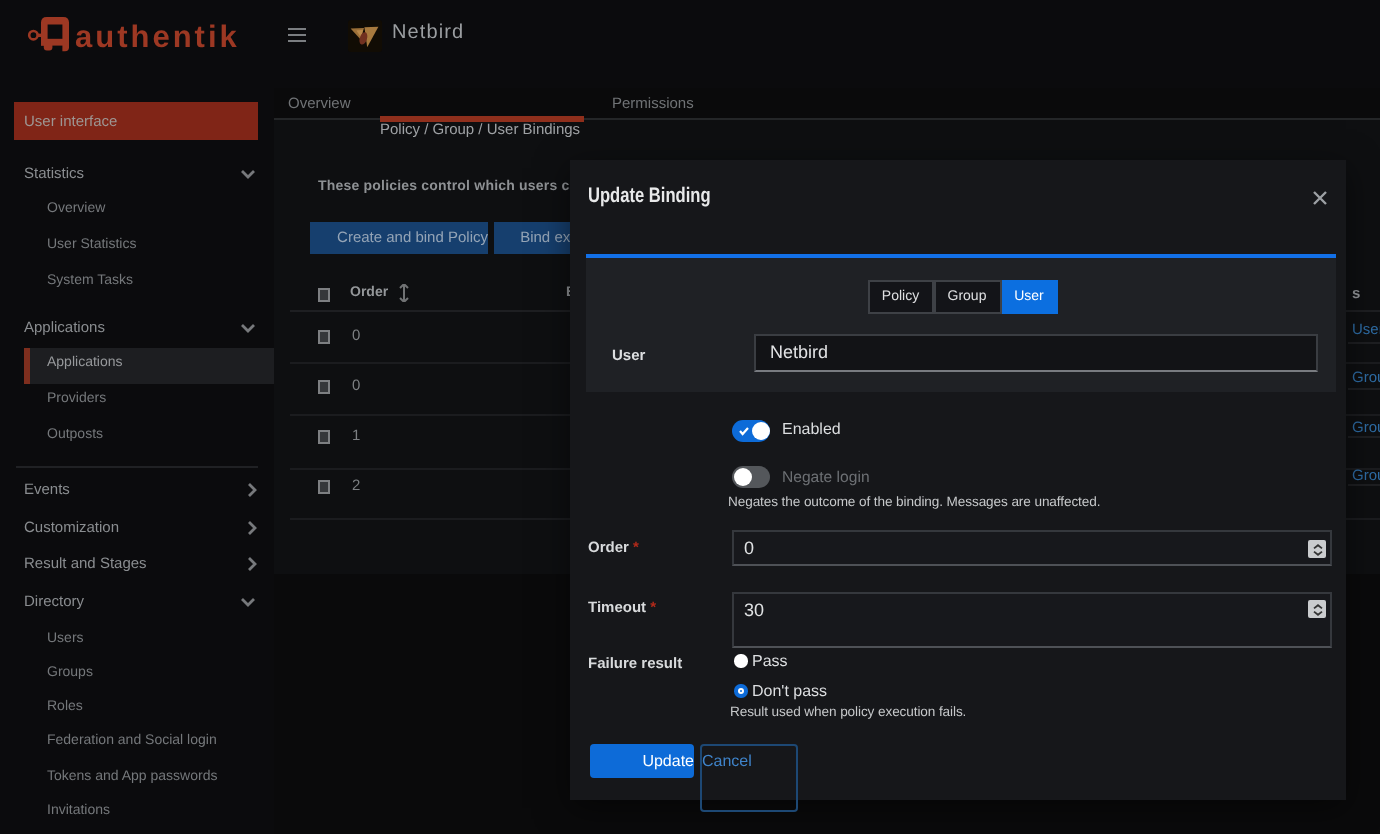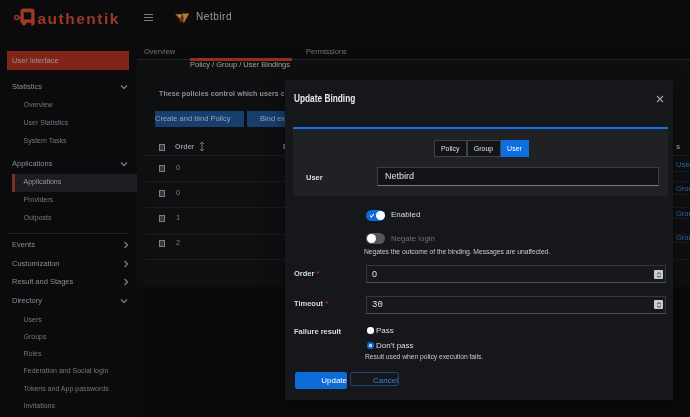--- a/index.html
+++ b/index.html
@@ -92,21 +92,21 @@
 <div class="abs" style="left:23.5px;top:385px;font-size:7px;color:#75787b;">Tokens and App passwords</div>
 <div class="abs" style="left:23.5px;top:402px;font-size:7px;color:#75787b;">Invitations</div>
 
 <div class="abs" style="left:137px;top:59px;width:553px;height:1px;background:#242628;"></div>
 <div class="abs" style="left:144px;top:47px;font-size:7.5px;color:#707376;">Overview</div>
 <div class="abs" style="left:190px;top:60px;font-size:7.5px;color:#9fa2a5;">Policy / Group / User Bindings</div>
 <div class="abs" style="left:190px;top:58px;width:102px;height:3px;background:#8f2f1c;"></div>
 <div class="abs" style="left:306px;top:47px;font-size:7.5px;color:#707376;">Permissions</div>
 
 <div class="abs" style="left:159px;top:90px;font-size:7px;font-weight:bold;color:#8e9194;letter-spacing:0.1px;">These policies control which users can access this application.</div>
-<div class="abs" style="left:155px;top:110.5px;width:89px;height:16.5px;background:#163f6e;color:#94a4b6;font-size:7.5px;text-align:left;line-height:16.5px;white-space:nowrap;">Create and bind Policy</div>
+<div class="abs" style="left:155px;top:110.5px;width:89px;height:16.5px;background:#163f6e;color:#94a4b6;font-size:7.5px;text-align:right;line-height:16.5px;white-space:nowrap;">Create and bind Policy</div>
 <div class="abs" style="left:247px;top:110.5px;width:90px;height:16.5px;background:#163f6e;color:#94a4b6;font-size:7.5px;text-align:center;line-height:16.5px;white-space:nowrap;">Bind existing policy</div>
 
 <div class="abs" style="left:158.5px;top:144px;width:6.5px;height:6.5px;background:#35373a;border:1.4px solid #7d7f82;"></div>
 <div class="abs" style="left:175px;top:143px;font-size:7px;font-weight:bold;color:#94979a;">Order</div>
 <svg class="abs" style="left:199px;top:142px;" width="6" height="9" viewBox="0 0 6 9">
     <path d="M3 0 L3 9 M1 2 L3 0 L5 2 M1 7 L3 9 L5 7" stroke="#707274" stroke-width="1" fill="none"></path>
   </svg>
 <div class="abs" style="left:145px;top:155px;width:545px;height:1px;background:#1e1f22;"></div>
 <div class="abs" style="left:158.5px;top:165px;width:6.5px;height:6.5px;background:#35373a;border:1.4px solid #7d7f82;"></div>
 <div class="abs" style="left:176px;top:163px;font-size:7.5px;color:#7d8083;">0</div>
@@ -161,29 +161,29 @@
 <div class="abs" style="left:364px;top:247.5px;font-size:6.8px;color:#c6c8ca;letter-spacing:-0.05px;">Negates the outcome of the binding. Messages are unaffected.</div>
 
 <div class="abs" style="left:294px;top:269px;font-size:7.5px;font-weight:bold;color:#d8dadc;">Order <span style="color:#b22a1a;">*</span></div>
 <div class="abs" style="left:366px;top:265px;width:300px;height:18px;background:#17181c;border:1px solid #35383d;border-bottom:1px solid #4e5156;color:#dfe1e3;font-size:9px;line-height:16px;padding-left:5px;">0</div>
 <div class="abs" style="left:654px;top:270px;width:9px;height:9px;background:#caccce;border-radius:1px;"></div>
 <svg class="abs" style="left:655.5px;top:271.5px;" width="6" height="6" viewBox="0 0 6 6">
     <path d="M1 2.2 L3 0.6 L5 2.2 M1 3.8 L3 5.4 L5 3.8" stroke="#333" stroke-width="0.9" fill="none"></path>
   </svg>
 
 <div class="abs" style="left:294px;top:299px;font-size:7.5px;font-weight:bold;color:#d8dadc;">Timeout <span style="color:#b22a1a;">*</span></div>
-<div class="abs" style="left:366px;top:296px;width:300px;height:18px;background:#17181c;border:1px solid #35383d;border-bottom:1px solid #4e5156;color:#dfe1e3;font-size:9px;line-height:16px;padding-left:5px;font-family:Liberation Mono, monospace;">30</div>
+<div class="abs" style="left:366px;top:296px;width:300px;height:28px;background:#17181c;border:1px solid #35383d;border-bottom:1px solid #4e5156;color:#dfe1e3;font-size:9px;line-height:16px;padding-left:5px;">30</div>
 <div class="abs" style="left:654px;top:300px;width:9px;height:9px;background:#caccce;border-radius:1px;"></div>
 <svg class="abs" style="left:655.5px;top:301.5px;" width="6" height="6" viewBox="0 0 6 6">
     <path d="M1 2.2 L3 0.6 L5 2.2 M1 3.8 L3 5.4 L5 3.8" stroke="#333" stroke-width="0.9" fill="none"></path>
   </svg>
 
 <div class="abs" style="left:294px;top:326.5px;font-size:7.5px;font-weight:bold;color:#d8dadc;">Failure result</div>
 <div class="abs" style="left:367px;top:327px;width:6.5px;height:6.5px;background:#fff;border-radius:50%;"></div>
 <div class="abs" style="left:376px;top:326px;font-size:8px;color:#dddfe1;">Pass</div>
 <div class="abs" style="left:367px;top:342px;width:6.5px;height:6.5px;background:#0d6bd8;border-radius:50%;"></div>
 <div class="abs" style="left:368.6px;top:343.6px;width:3.3px;height:3.3px;background:#fff;border-radius:50%;"></div>
 <div class="abs" style="left:369.6px;top:344.6px;width:1.3px;height:1.3px;background:#0d6bd8;border-radius:50%;"></div>
 <div class="abs" style="left:376px;top:341px;font-size:8px;color:#dddfe1;">Don't pass</div>
 <div class="abs" style="left:365px;top:353px;font-size:6.8px;color:#c6c8ca;letter-spacing:-0.05px;">Result used when policy execution fails.</div>
 
 <div class="abs" style="left:295px;top:372px;width:52px;height:17px;background:#0d6bd8;border-radius:2px;color:#fff;font-size:8px;text-align:right;line-height:17px;">Update</div>
-<div class="abs" style="left:350px;top:372px;width:49px;height:14px;border:1px solid #1d4874;border-radius:2px;color:#3f83c9;font-size:8px;text-align:right;line-height:15px;">Cancel</div>
+<div class="abs" style="left:350px;top:372px;width:49px;height:34px;border:1px solid #1d4874;border-radius:2px;color:#3f83c9;font-size:8px;text-align:left;line-height:15px;">Cancel</div>
 
 </body></html>

